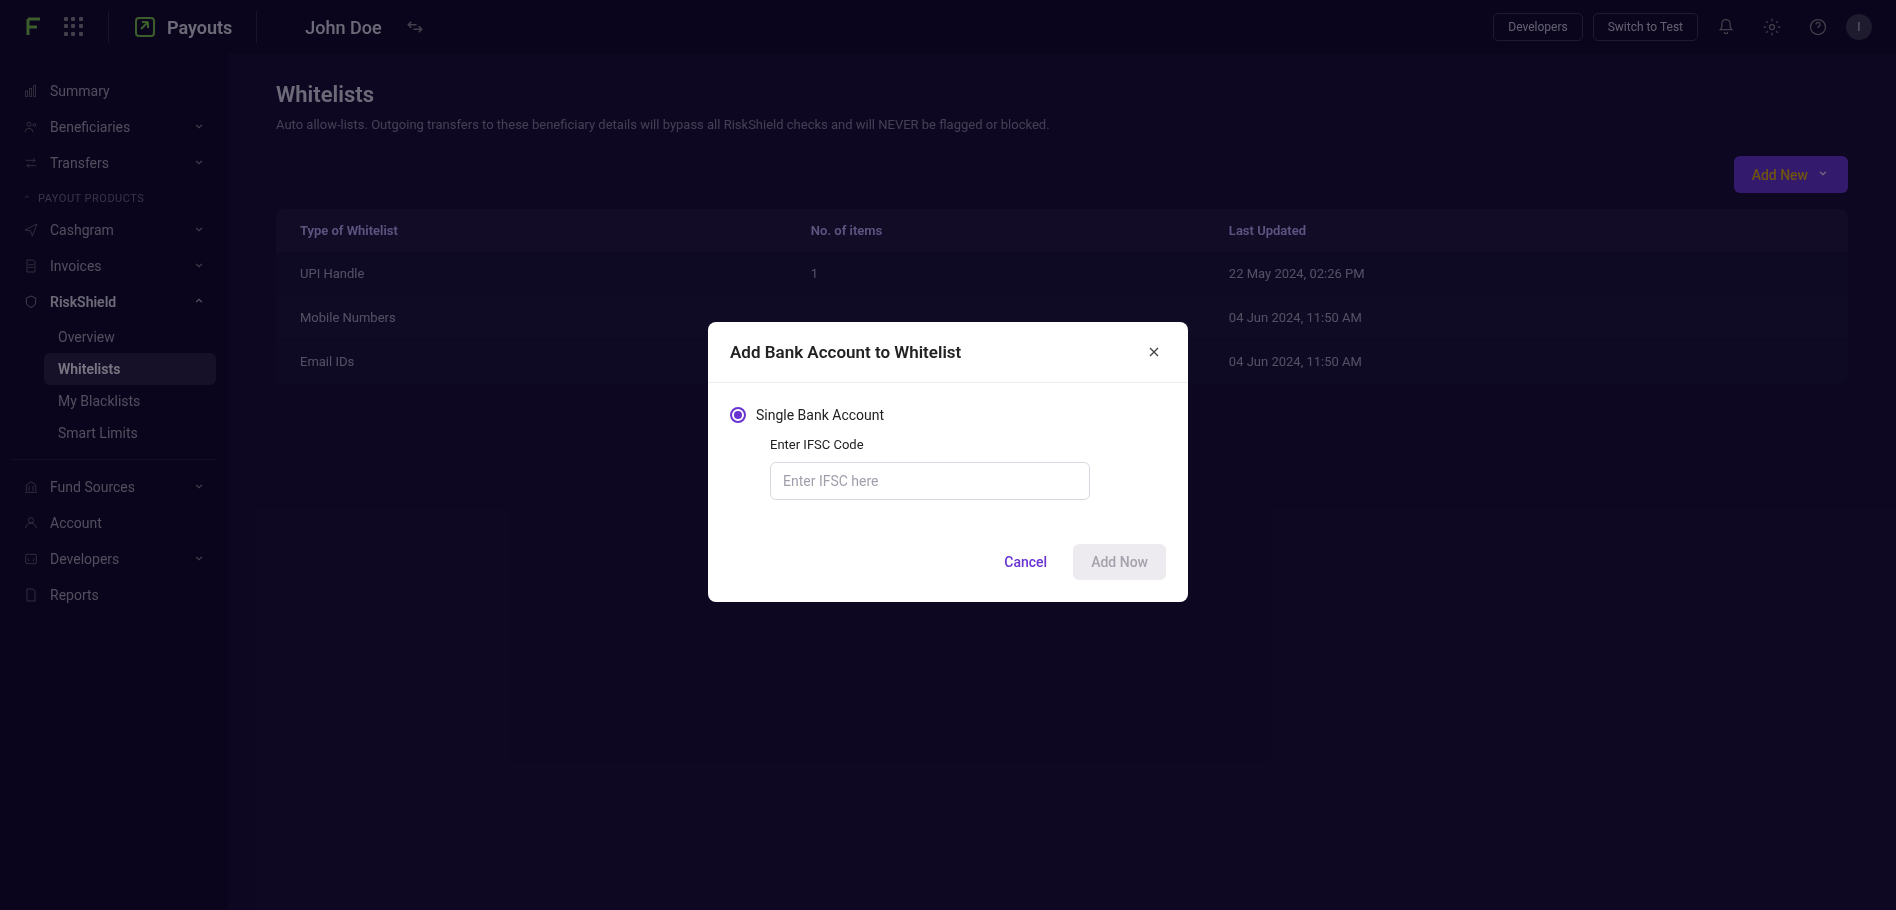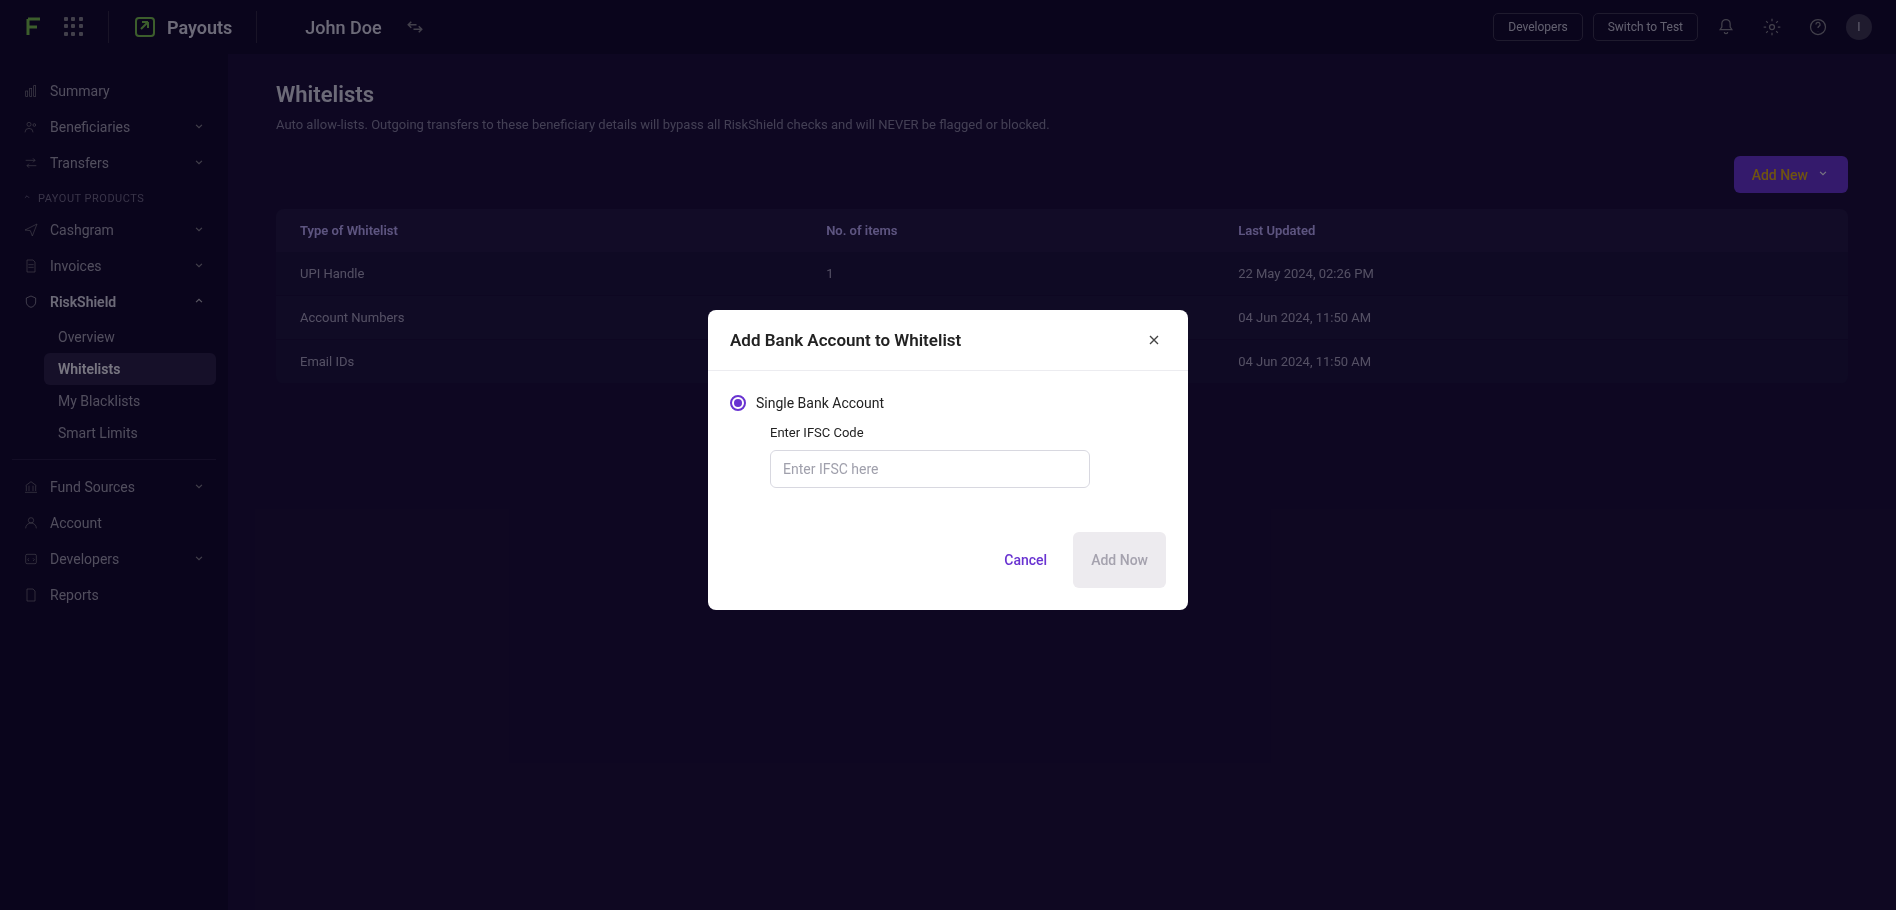--- a/index.html
+++ b/index.html
@@ -240,20 +240,21 @@
       align-items: flex-start;
       justify-content: center;
       padding-top: 310px;
     }
     .modal {
       width: 480px;
       background: #fff;
       border-radius: 8px;
       overflow: hidden;
       color: #1a1a1a;
+      margin-top: 12px;
     }
     .modal-header {
       display: flex;
       align-items: center;
       justify-content: space-between;
       padding: 18px 22px;
       border-bottom: 1px solid #ececf0;
     }
     .modal-title {
       font-size: 17px;
@@ -334,21 +335,21 @@
       font-weight: 500;
       padding: 10px 18px;
       cursor: pointer;
     }
     .btn-addnow {
       background: #edebef;
       border: none;
       color: #a5a2ae;
       font-size: 14px;
       font-weight: 500;
-      padding: 20px 18px;
+      padding: 10px 18px;
       border-radius: 6px;
       cursor: not-allowed;
     }
   </style>
 </head>
 <body>
 
 <div class="header">
   <div class="header-left">
     <div class="logo-icon">
@@ -565,21 +566,21 @@
           <th>Last Updated</th>
         </tr>
       </thead>
       <tbody>
         <tr>
           <td>UPI Handle</td>
           <td>1</td>
           <td>22 May 2024, 02:26 PM</td>
         </tr>
         <tr>
-          <td>Account Numbers</td>
+          <td>Mobile Numbers</td>
           <td></td>
           <td>04 Jun 2024, 11:50 AM</td>
         </tr>
         <tr>
           <td>Email IDs</td>
           <td></td>
           <td>04 Jun 2024, 11:50 AM</td>
         </tr>
       </tbody>
     </table>

